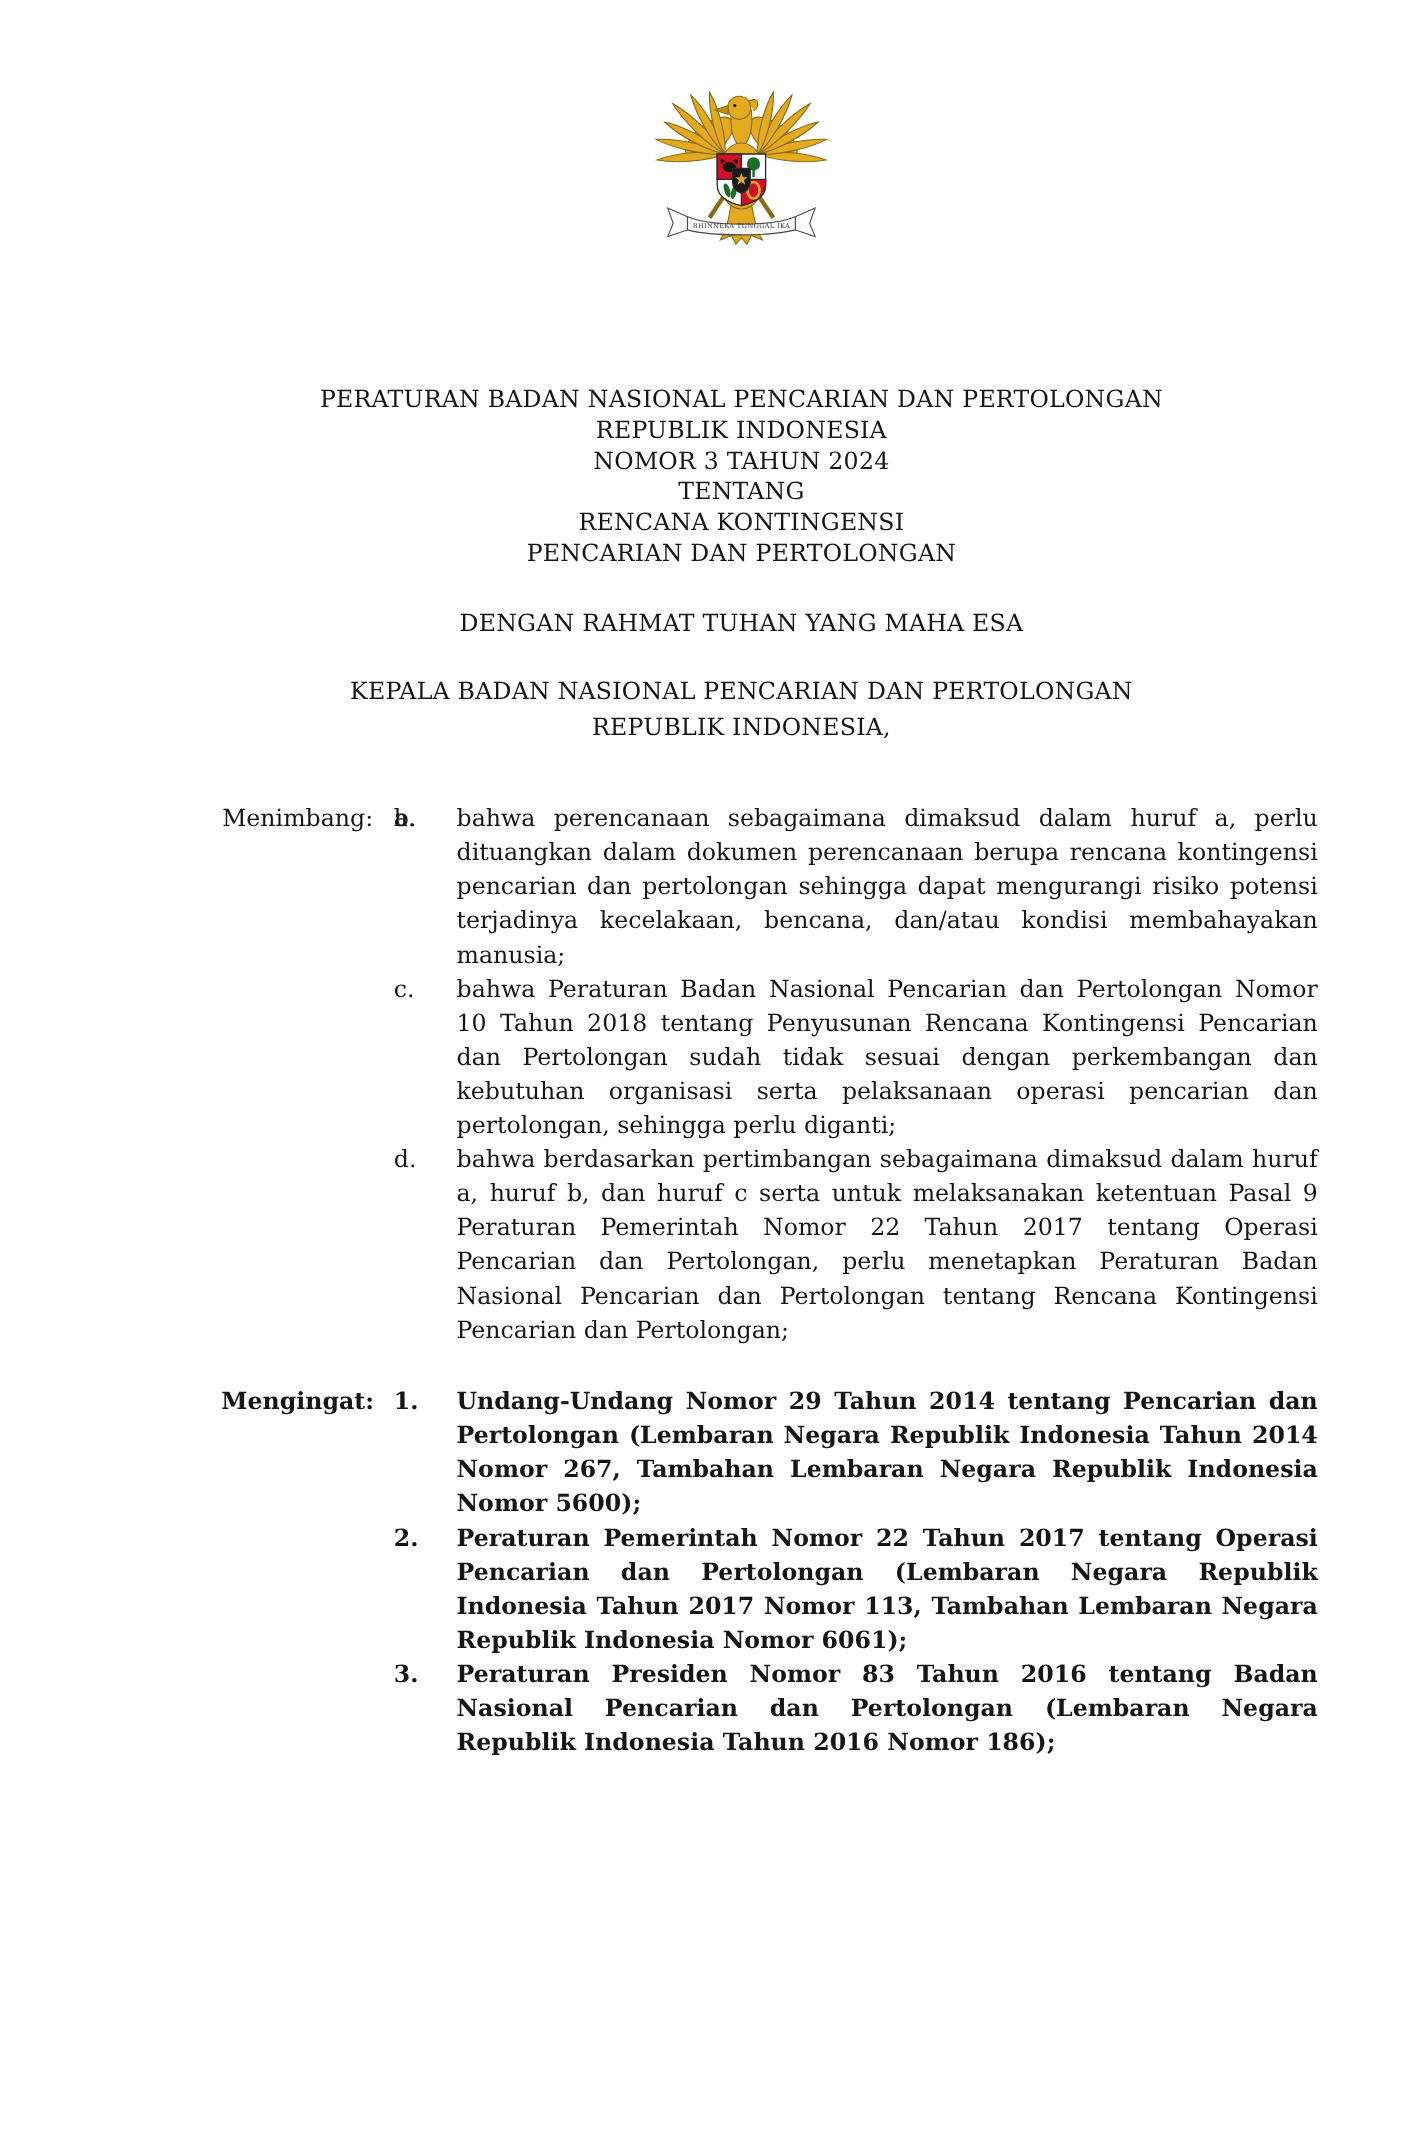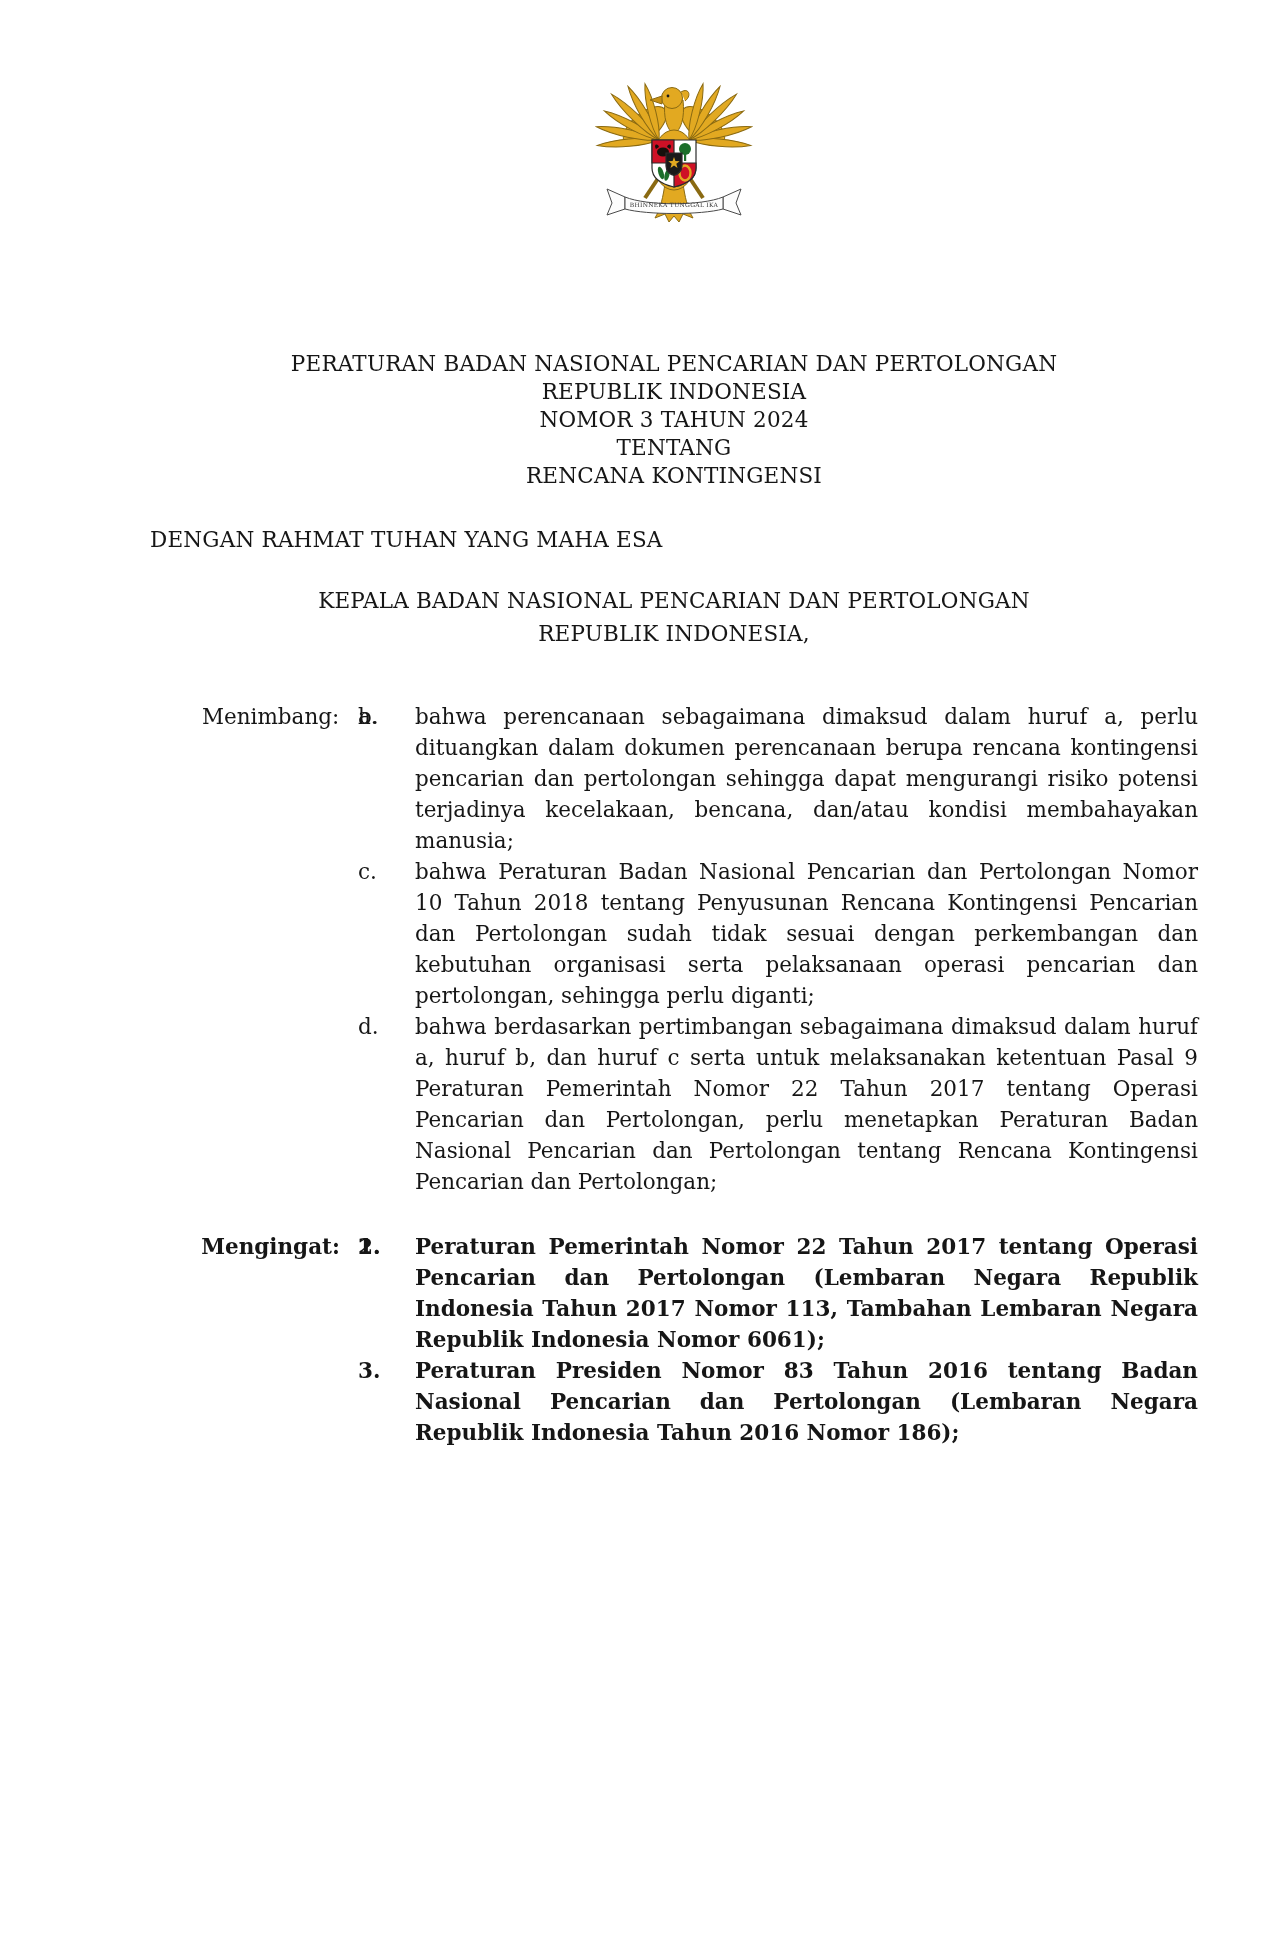--- a/index.html
+++ b/index.html
@@ -17,21 +17,21 @@
   .title-block {
     margin-top:126px;
     text-align:center;
     font-size:21.5px;
     line-height:28px;
     letter-spacing:0.2px;
     white-space:nowrap;
   }
   .invocation {
     margin-top:36px;
-    text-align:left;
+    text-align:center;
     font-size:21.5px;
     line-height:28px;
     letter-spacing:0.2px;
   }
   .authority {
     margin-top:30px;
     text-align:center;
     font-size:21.5px;
     line-height:33px;
     letter-spacing:0.2px;
@@ -138,20 +138,21 @@
       </g>
     </svg>
   </div>
 
   <div class="title-block">
     <div>PERATURAN BADAN NASIONAL PENCARIAN DAN PERTOLONGAN</div>
     <div>REPUBLIK INDONESIA</div>
     <div>NOMOR 3 TAHUN 2024</div>
     <div>TENTANG</div>
     <div>RENCANA KONTINGENSI</div>
+    <div>PENCARIAN DAN PERTOLONGAN</div>
   </div>
 
   <div class="invocation">DENGAN RAHMAT TUHAN YANG MAHA ESA</div>
 
   <div class="authority">
     <div>KEPALA BADAN NASIONAL PENCARIAN DAN PERTOLONGAN</div>
     <div>REPUBLIK INDONESIA,</div>
   </div>
 
   <div class="clause considering">
@@ -175,20 +176,21 @@
       </li>
     </ol>
   </div>
 
   <div class="clause recalling">
     <div class="clause-label">Mengingat</div>
     <div class="clause-colon">:</div>
     <ol class="clause-items">
       <li class="clause-item">
         <span class="marker">1.</span>
+        <span>Undang-Undang Nomor 29 Tahun 2014 tentang Pencarian dan Pertolongan (Lembaran Negara Republik Indonesia Tahun 2014 Nomor 267, Tambahan Lembaran Negara Republik Indonesia Nomor 5600);</span>
       </li>
       <li class="clause-item">
         <span class="marker">2.</span>
         <span>Peraturan Pemerintah Nomor 22 Tahun 2017 tentang Operasi Pencarian dan Pertolongan (Lembaran Negara Republik Indonesia Tahun 2017 Nomor 113, Tambahan Lembaran Negara Republik Indonesia Nomor 6061);</span>
       </li>
       <li class="clause-item">
         <span class="marker">3.</span>
         <span>Peraturan Presiden Nomor 83 Tahun 2016 tentang Badan Nasional Pencarian dan Pertolongan (Lembaran Negara Republik Indonesia Tahun 2016 Nomor 186);</span>
       </li>
     </ol>

